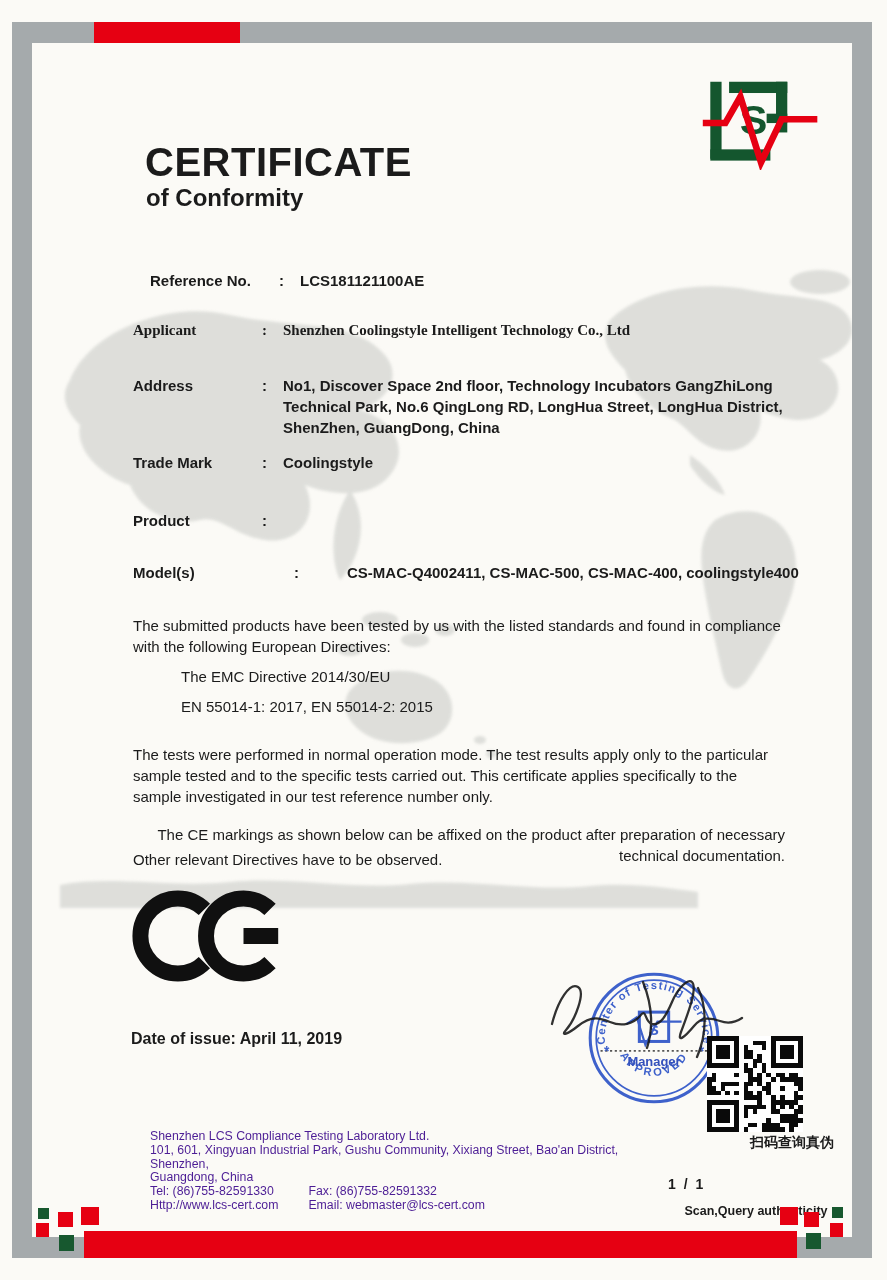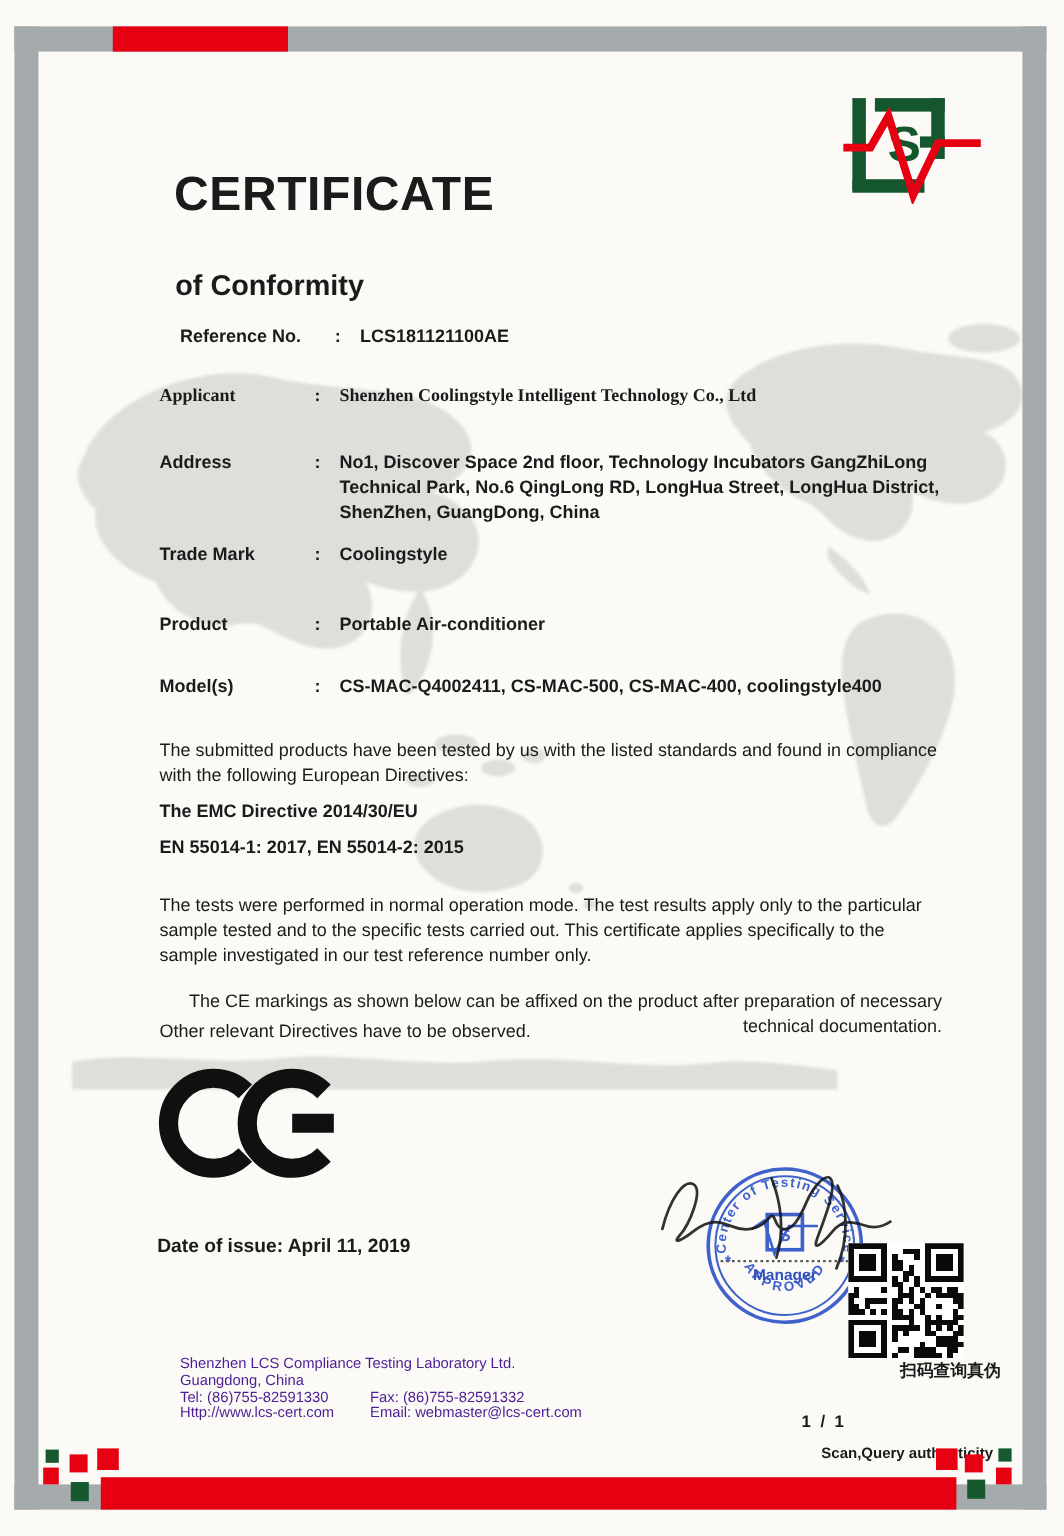--- a/index.html
+++ b/index.html
@@ -22,33 +22,33 @@
   .deco{z-index:5;}
   .deco.red{background:#e60012;}
   .deco.green{background:#17582f;}
 
   
   #world-map{left:50px;top:260px;width:810px;height:660px;opacity:.8;filter:blur(1.5px);z-index:0;}
 
   
   #lcs-logo{left:700px;top:78px;width:122px;height:92px;z-index:2;}
   #cert-title{left:145px;top:140px;font-size:40px;font-weight:bold;letter-spacing:.5px;z-index:2;}
-  #cert-subtitle{left:146px;top:184px;font-size:24px;font-weight:bold;z-index:2;margin-top:41px;}
+  #cert-subtitle{left:146px;top:184px;font-size:24px;font-weight:bold;z-index:2;}
 
   
   .field-row{left:133px;width:690px;display:flex;font-size:15px;font-weight:bold;line-height:21px;z-index:2;}
   .field-label{width:129px;flex:none;}
   .field-colon{width:21px;flex:none;}
   .field-value{width:540px;}
   #row-ref{top:270px;margin-left:17px;} #row-app{top:320px;font-family:Liberation Serif, serif;} #row-addr{top:375px;}
-  #row-tm{top:452px;} #row-prod{top:510px;} #row-model{top:562px;}
+  #row-tm{top:452px;} #row-prod{top:510px;} #row-model{top:562px;gap:32px;}
 
   
   .para{left:133px;width:652px;font-size:15px;line-height:21px;z-index:2;}
-  .para.bold{font-weight:bold;}
+  .para.bold{font-weight:normal;margin-left:48px;}
   #p-intro{top:615px;} #p-directive{top:666px;} #p-standards{top:696px;}
   #p-tests{top:744px;} #p-cemark{top:824px;text-align:right;} #p-other{top:849px;}
 
   
   #ce-mark{left:131px;top:886px;width:150px;height:100px;z-index:2;}
   #date-issue{left:131px;top:1030px;font-size:16px;font-weight:bold;z-index:2;}
 
   
   #stamp{left:585px;top:969px;width:138px;height:138px;z-index:3;opacity:.92;}
   #signature{left:548px;top:972px;width:200px;height:96px;z-index:4;}
@@ -135,21 +135,20 @@
   <div class="field-value">No1, Discover Space 2nd floor, Technology Incubators GangZhiLong Technical Park, No.6 QingLong RD, LongHua Street, LongHua District, ShenZhen, GuangDong, China</div>
 </div>
 <div id="row-tm" class="abs field-row">
   <div class="field-label">Trade Mark</div>
   <div class="field-colon">:</div>
   <div class="field-value">Coolingstyle</div>
 </div>
 <div id="row-prod" class="abs field-row">
   <div class="field-label">Product</div>
   <div class="field-colon">:</div>
-  <div class="field-value">Portable Air-conditioner</div>
 </div>
 <div id="row-model" class="abs field-row">
   <div class="field-label">Model(s)</div>
   <div class="field-colon">:</div>
   <div class="field-value">CS-MAC-Q4002411, CS-MAC-500, CS-MAC-400, coolingstyle400</div>
 </div>
 
 <div id="p-intro" class="abs para">The submitted products have been tested by us with the listed standards and found in compliance with the following European Directives:</div>
 <div id="p-directive" class="abs para bold">The EMC Directive 2014/30/EU</div>
 <div id="p-standards" class="abs para bold">EN 55014-1: 2017, EN 55014-2: 2015</div>
@@ -334,20 +333,21 @@
       <rect x="0" y="14" width="7" height="7"></rect>
       <rect x="1" y="15" width="5" height="5" fill="#fff"></rect>
       <rect x="2" y="16" width="3" height="3"></rect>
     </g>
 </svg>
 <div id="qr-caption-cn" class="abs">扫码查询真伪</div>
 <div id="qr-caption-en" class="abs">Scan,Query authenticity</div>
 
 <div id="footer" class="abs">
   <div>Shenzhen LCS Compliance Testing Laboratory Ltd.</div>
+  <div>101, 601, Xingyuan Industrial Park, Gushu Community, Xixiang Street, Bao'an District, Shenzhen,</div>
   <div>Guangdong, China</div>
   <div>
     <span class="f-col1">Tel: (86)755-82591330</span>
     <span>Fax: (86)755-82591332</span>
   </div>
   <div>
     <span class="f-col1">Http://www.lcs-cert.com</span>
     <span>Email: webmaster@lcs-cert.com</span>
   </div>
 </div>

